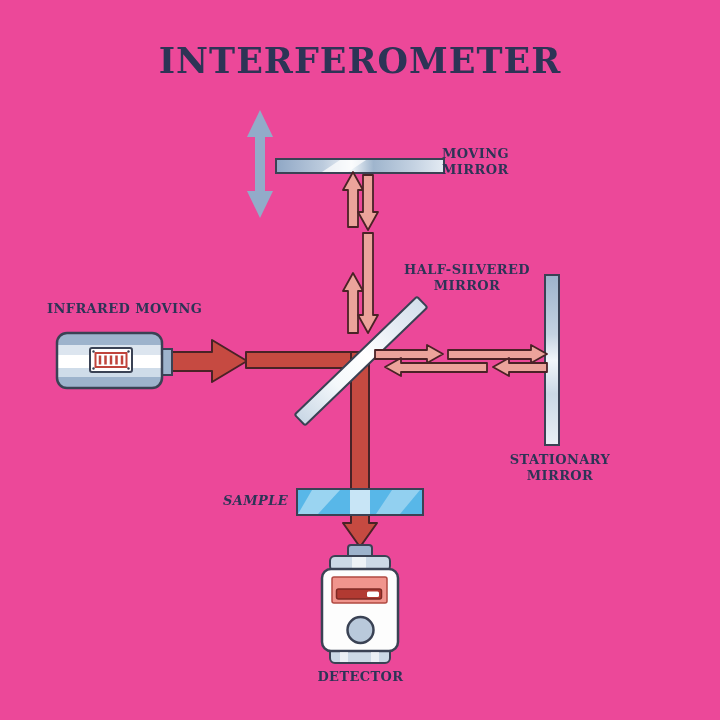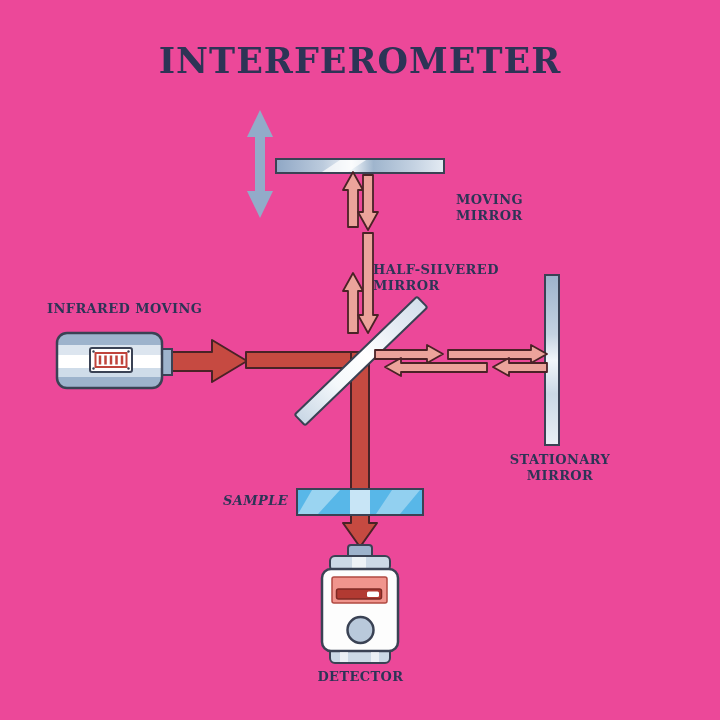--- a/index.html
+++ b/index.html
@@ -3,22 +3,22 @@
 <meta charset="utf-8">
 <style>
   html,body{margin:0;padding:0;background:#ffffff;}
   #stage{position:relative;width:720px;height:720px;background:#ec4899;overflow:hidden;
          font-family:"DejaVu Serif",serif;}
   svg{position:absolute;left:0;top:0;}
   .lbl{position:absolute;font-weight:bold;font-size:13px;line-height:16px;
        color:var(--text-navy,#2d3456);letter-spacing:.4px;}
   .title{top:42px;left:0;right:0;text-align:center;font-size:35px;line-height:38px;
          letter-spacing:1px;font-weight:bold;}
-  .lbl-moving{left:456px;top:146px;margin-top:46px;}
-  .lbl-half{left:373px;top:262px;width:134px;text-align:left;}
+  .lbl-moving{left:442px;top:146px;}
+  .lbl-half{left:400px;top:262px;width:134px;text-align:center;}
   .lbl-infrared{left:47px;top:301px;}
   .lbl-stationary{left:500px;top:452px;width:120px;text-align:center;}
   .lbl-sample{left:210px;top:493px;width:78px;text-align:right;font-style:italic;}
   .lbl-detector{left:310px;top:669px;width:101px;text-align:center;}
 
   .motion-arrow{fill:var(--motion-arrow-blue,#92abc9);}
   .mirror{stroke:var(--outline-dark,#3a4254);stroke-width:2;}
   .beam-solid{fill:var(--beam-red,#c64a41);stroke:var(--beam-outline,#4a2226);
               stroke-width:2;stroke-linejoin:round;}
   .beam-return{fill:var(--return-beam-salmon,#eca39b);stroke:var(--beam-outline,#4a2226);

